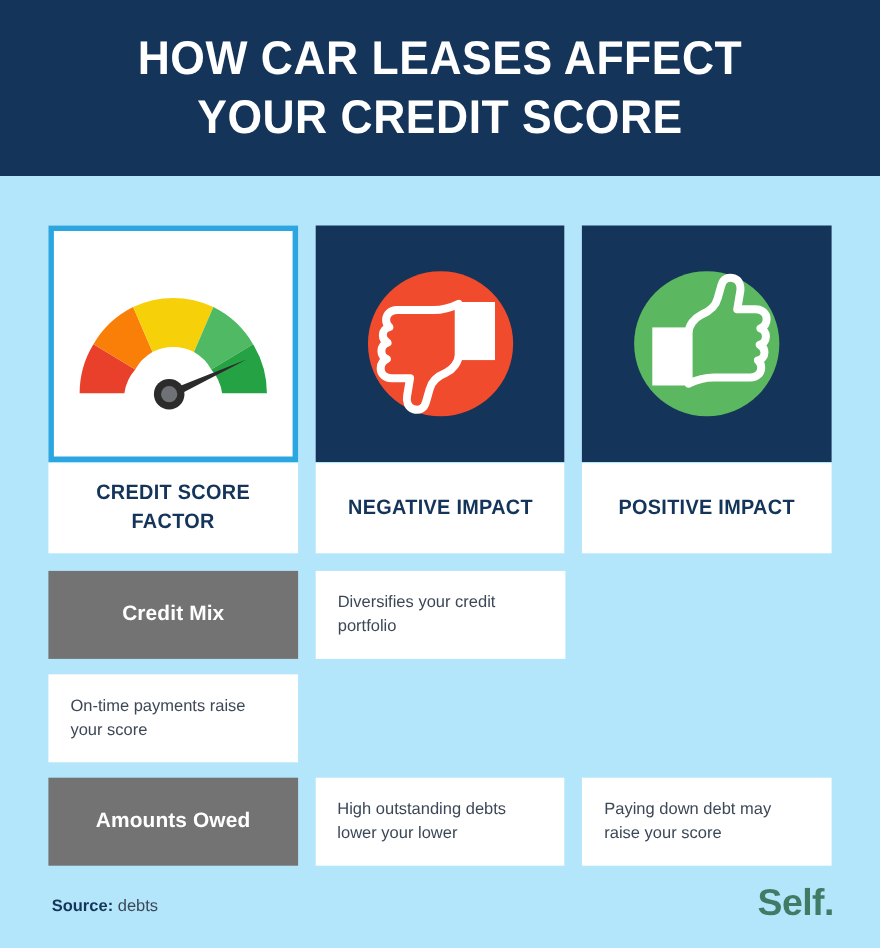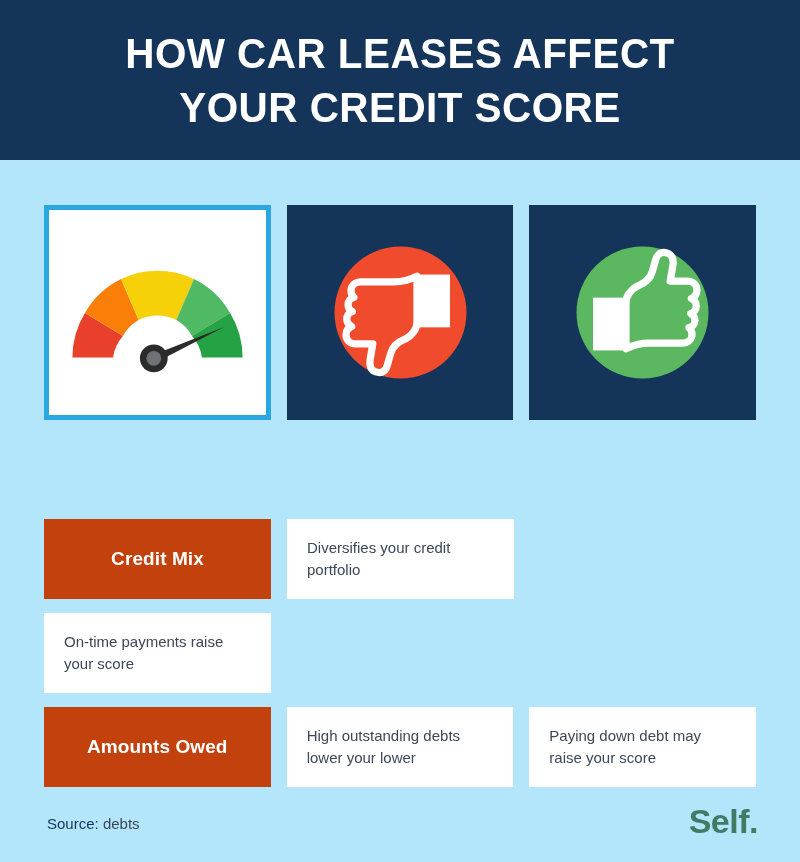--- a/index.html
+++ b/index.html
@@ -115,21 +115,21 @@
   }
   .data-row {
     display: flex;
     gap: 16px;
     margin-bottom: 14px;
     height: 80px;
   }
   .row-label {
     width: 227px;
     height: 80px;
-    background: #c2410c;
+    background: #737373;
     box-sizing: border-box;
     display: flex;
     align-items: center;
     justify-content: center;
     text-align: center;
   }
   .row-label-text {
     color: #ffffff;
     font-weight: bold;
     font-size: 19px;
@@ -161,21 +161,21 @@
   }
   .source {
     position: absolute;
     left: 47px;
     top: 15px;
     font-size: 15px;
     color: #3c4757;
   }
   .source b {
     color: #143459;
-    font-weight: normal;
+    font-weight: bold;
   }
   .brand {
     position: absolute;
     right: 42px;
     top: 2px;
     color: #14532d;
     opacity: 0.72;
     font-weight: bold;
     font-size: 34px;
     letter-spacing: -0.5px;
@@ -230,20 +230,31 @@
           <g fill="none" stroke="#ffffff" stroke-width="4.4" stroke-linejoin="round" stroke-linecap="round">
             <path d="M 40 72 L 40 44 C 40 40 43 36 47 34 C 52 32 55 29 56 25 L 58 18 C 59 14 62 13 65 14 C 68 15 69 18 68.4 21.5 L 66.8 31 L 77 31 C 80.6 31 83 33.4 83 36.4 C 83 39 81.4 40.8 79.6 41.6 C 81.4 42.2 82.6 44 82.6 46 C 82.6 48.2 81.2 50 79.2 50.6 C 80.8 51.4 81.8 53 81.8 54.8 C 81.8 57 80.2 58.8 78.2 59.2 C 79.4 60.2 80 61.6 80 63.2 C 80 66.2 77.6 68.6 74 68.6 L 54 68.6 C 48 68.6 44 70 40 72 Z"></path>
           </g>
           <rect x="20" y="41" width="20" height="32" fill="#ffffff"></rect>
         </svg>
       </span>
     </div>
 
   </div>
 
+  <div class="colhead-row">
+    <div class="colhead-card">
+      <span class="colhead-text">CREDIT SCORE FACTOR</span>
+    </div>
+    <div class="colhead-card">
+      <span class="colhead-text">NEGATIVE IMPACT</span>
+    </div>
+    <div class="colhead-card">
+      <span class="colhead-text">POSITIVE IMPACT</span>
+    </div>
+  </div>
 
   <div class="data-rows">
 
     <div class="data-row">
       <div class="row-label">
         <span class="row-label-text">Credit Mix</span>
       </div>
       <div class="row-cell">
         <span class="row-cell-text">Diversifies your credit portfolio</span>
       </div>

